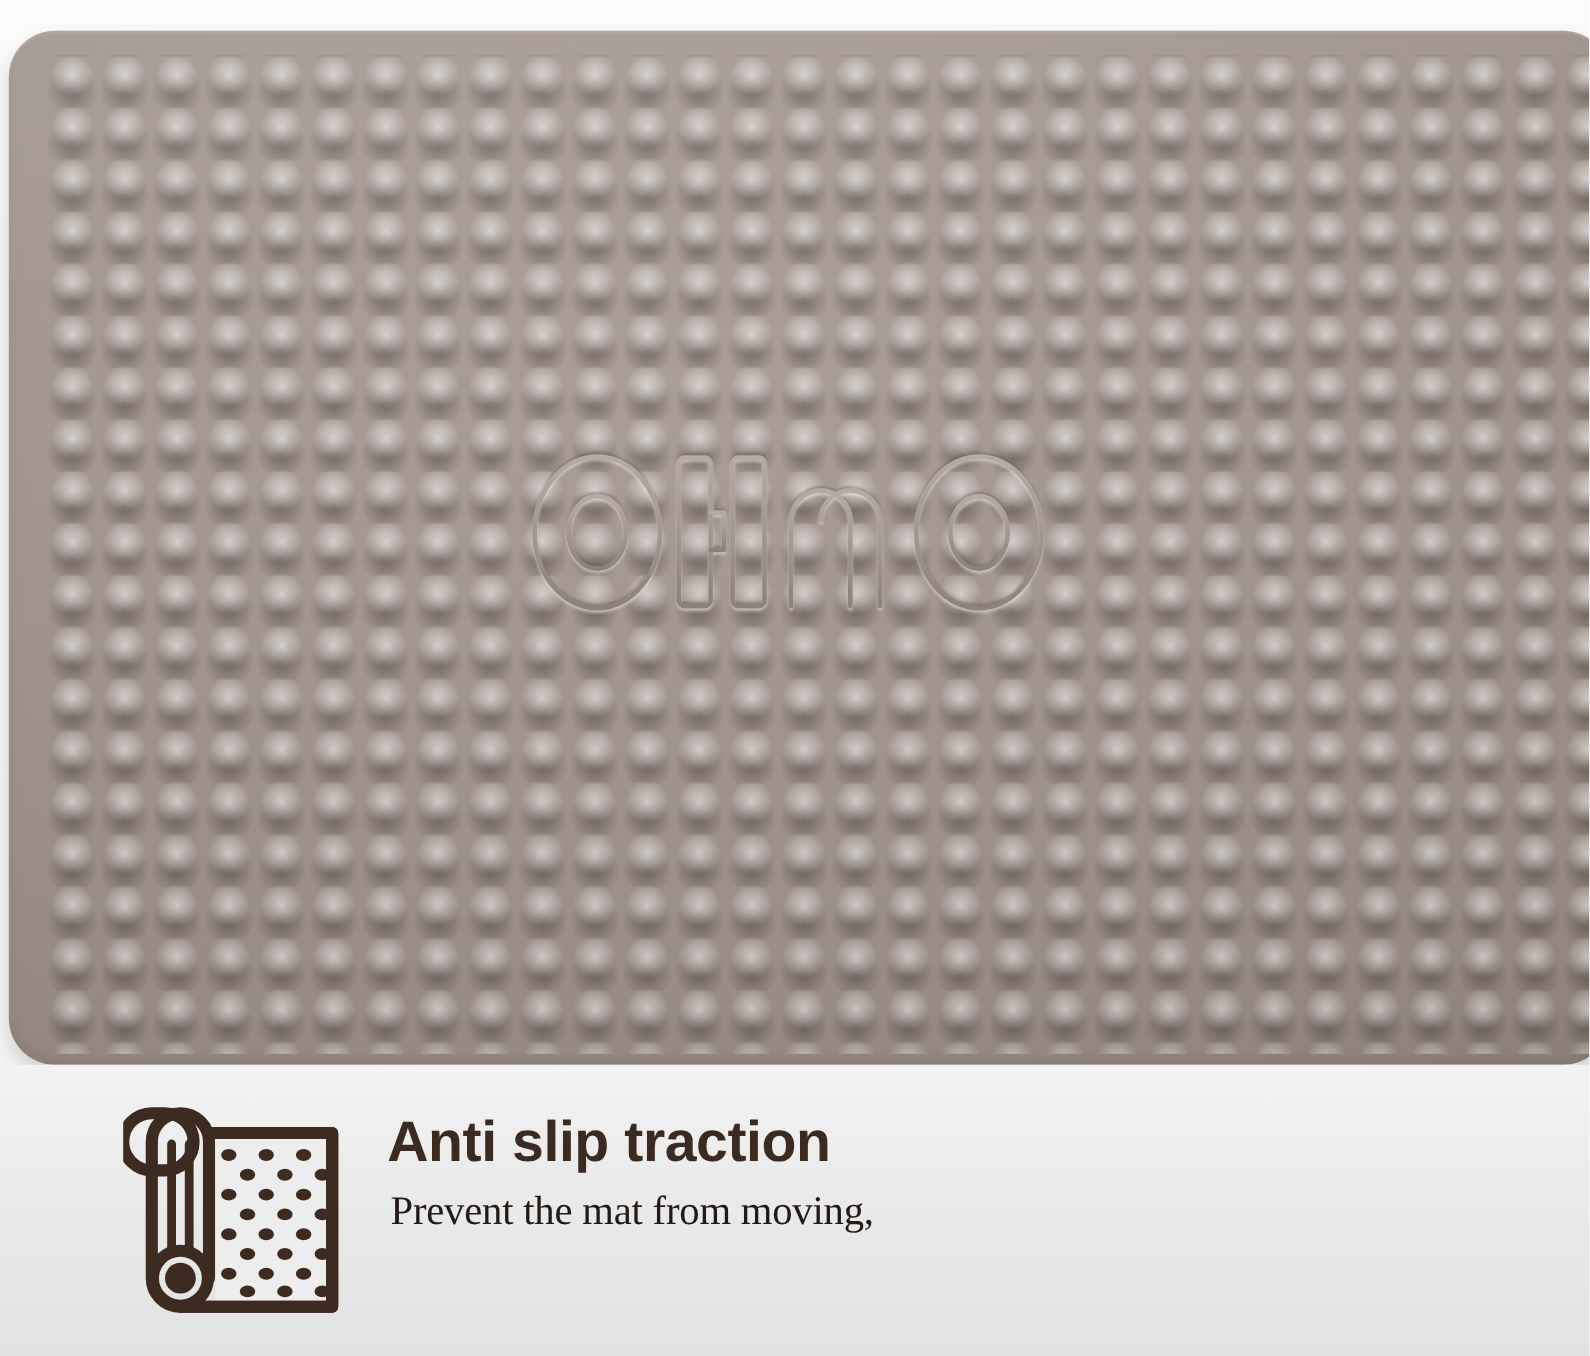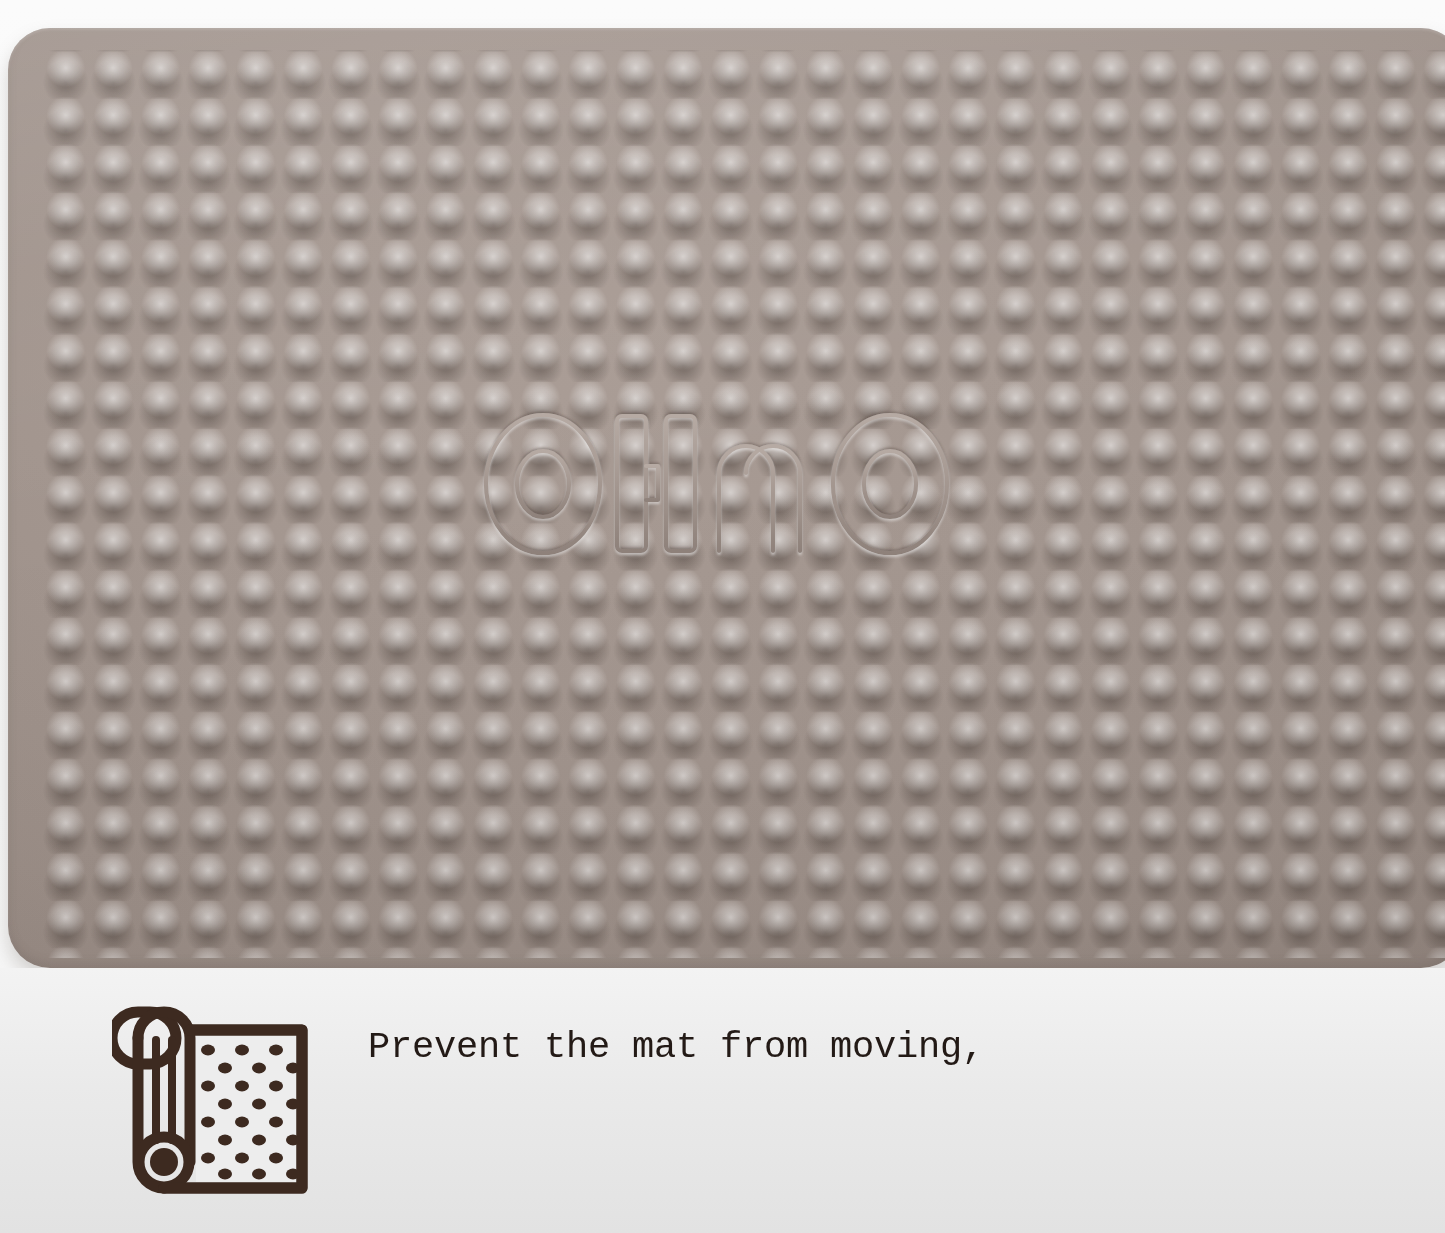--- a/index.html
+++ b/index.html
@@ -116,26 +116,26 @@
     font-weight: bold;
     font-size: 52px;
     line-height: 60px;
     color: #3a2a22;
     letter-spacing: -0.4px;
     margin: 0 0 10px 0;
     white-space: nowrap;
   }
 
   .info-desc {
-    font-family: Liberation Mono, monospace;
+    font-family: Liberation Serif, serif;
     font-weight: normal;
     font-size: 37px;
     line-height: 47px;
     color: #231a16;
-    margin: 16px;
+    margin: 3px;
     letter-spacing: -0.2px;
   }
   .info-desc .line { display: block; white-space: nowrap; }
 </style>
 </head>
 <body>
 
 <div id="page">
 
   <div class="mat-photo">
@@ -238,18 +238,19 @@
           <ellipse cx="181" cy="174" rx="7" ry="5.4"></ellipse>
       </g>
 
       <g fill="none" stroke="#3d2a20" stroke-width="11" stroke-linejoin="round" stroke-linecap="round">
         <path d="M78 30 H190 V188 H52"></path>
       </g>
     </svg>
   </div>
 
   <div class="info-text">
+    <h2 class="info-title">Anti slip traction</h2>
     <p class="info-desc">
       <span class="line">Prevent the mat from moving,</span>
     </p>
   </div>
 
 </div>
 
 </body></html>

